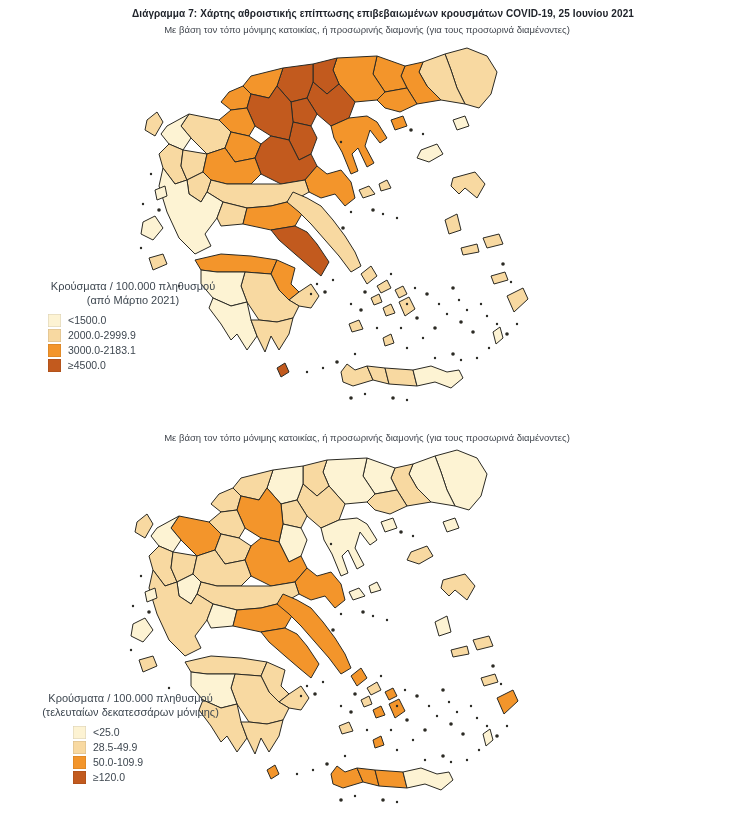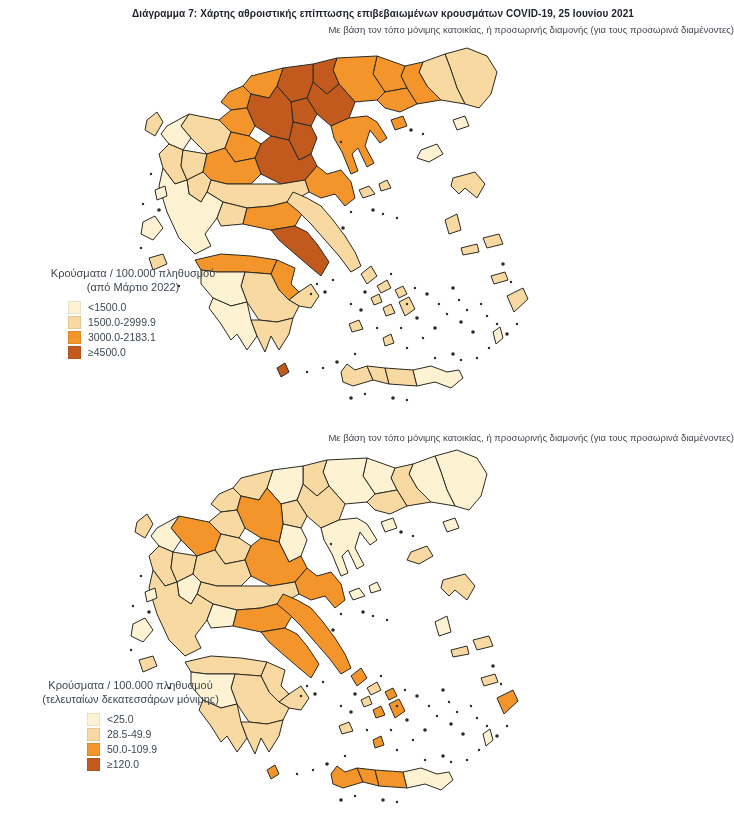--- a/index.html
+++ b/index.html
@@ -5,27 +5,27 @@
   html,body{margin:0;padding:0;background:#fff;}
   .page{
     position:relative;width:734px;height:829px;background:#ffffff;overflow:hidden;
     font-family:"Liberation Sans",sans-serif;
   }
   .fig-title{
     position:absolute;left:16px;width:734px;text-align:center;
     font-size:10px;font-weight:bold;color:#20242b;letter-spacing:.1px;
   }
   .fig-subtitle{
-    position:absolute;left:0;width:734px;text-align:right;
+    position:absolute;left:0;width:734px;text-align:center;
     font-size:9.5px;color:#41464e;
   }
   .map-svg{position:absolute;}
   .legend{position:absolute;}
   .legend-title{
-    font-size:11px;line-height:1.3;color:#3e4750;text-align:center;
+    font-size:11px;line-height:1.3;color:#3e4750;text-align:center;margin-top:13px;
   }
   .legend-items{margin-top:6px;}
   .legend-item{
     display:flex;align-items:center;font-size:10.5px;color:#3e4750;
     margin:2px 0;
   }
   .legend-item .swatch{
     width:13px;height:13px;margin-right:7px;flex:0 0 auto;
     box-shadow:0 0 0 .5px rgba(0,0,0,.15) inset;
   }
@@ -161,30 +161,30 @@
       <circle cx="368" cy="92" r="1.2" fill="#2b2a24"></circle>
       <circle cx="286" cy="100" r="1.2" fill="#2b2a24"></circle>
       <circle cx="448" cy="222" r="1.8" fill="#2b2a24"></circle>
       <circle cx="456" cy="240" r="1.2" fill="#2b2a24"></circle>
       <circle cx="462" cy="282" r="1.2" fill="#2b2a24"></circle>
     </svg>
 
   <div class="legend" style="left:28px;top:266px;width:210px">
     <div class="legend-title">
       <span>Κρούσματα / 100.000 πληθυσμού</span><br>
-      <span>(από Μάρτιο 2022)</span>
+      <span>(από Μάρτιο 2021)</span>
     </div>
-    <div class="legend-items" id="legend1-items" style="margin-left:40px">
+    <div class="legend-items" id="legend1-items" style="margin-left:20px">
         <div class="legend-item">
           <span class="swatch" style="background: rgb(253, 243, 211);"></span>
           <span>&lt;1500.0</span>
         </div>
         <div class="legend-item">
           <span class="swatch" style="background: rgb(248, 217, 161);"></span>
-          <span>1500.0-2999.9</span>
+          <span>2000.0-2999.9</span>
         </div>
         <div class="legend-item">
           <span class="swatch" style="background: rgb(243, 149, 43);"></span>
           <span>3000.0-2183.1</span>
         </div>
         <div class="legend-item">
           <span class="swatch" style="background: rgb(194, 90, 30);"></span>
           <span>≥4500.0</span>
         </div>
       </div>
@@ -317,21 +317,21 @@
       <circle cx="448" cy="222" r="1.8" fill="#2b2a24"></circle>
       <circle cx="456" cy="240" r="1.2" fill="#2b2a24"></circle>
       <circle cx="462" cy="282" r="1.2" fill="#2b2a24"></circle>
     </svg>
 
   <div class="legend" style="left:18px;top:678px;width:225px">
     <div class="legend-title">
       <span>Κρούσματα / 100.000 πληθυσμού</span><br>
       <span>(τελευταίων δεκατεσσάρων μόνιμης)</span>
     </div>
-    <div class="legend-items" id="legend2-items" style="margin-left:69px">
+    <div class="legend-items" id="legend2-items" style="margin-left:55px">
         <div class="legend-item">
           <span class="swatch" style="background: rgb(253, 243, 211);"></span>
           <span>&lt;25.0</span>
         </div>
         <div class="legend-item">
           <span class="swatch" style="background: rgb(248, 217, 161);"></span>
           <span>28.5-49.9</span>
         </div>
         <div class="legend-item">
           <span class="swatch" style="background: rgb(243, 149, 43);"></span>

